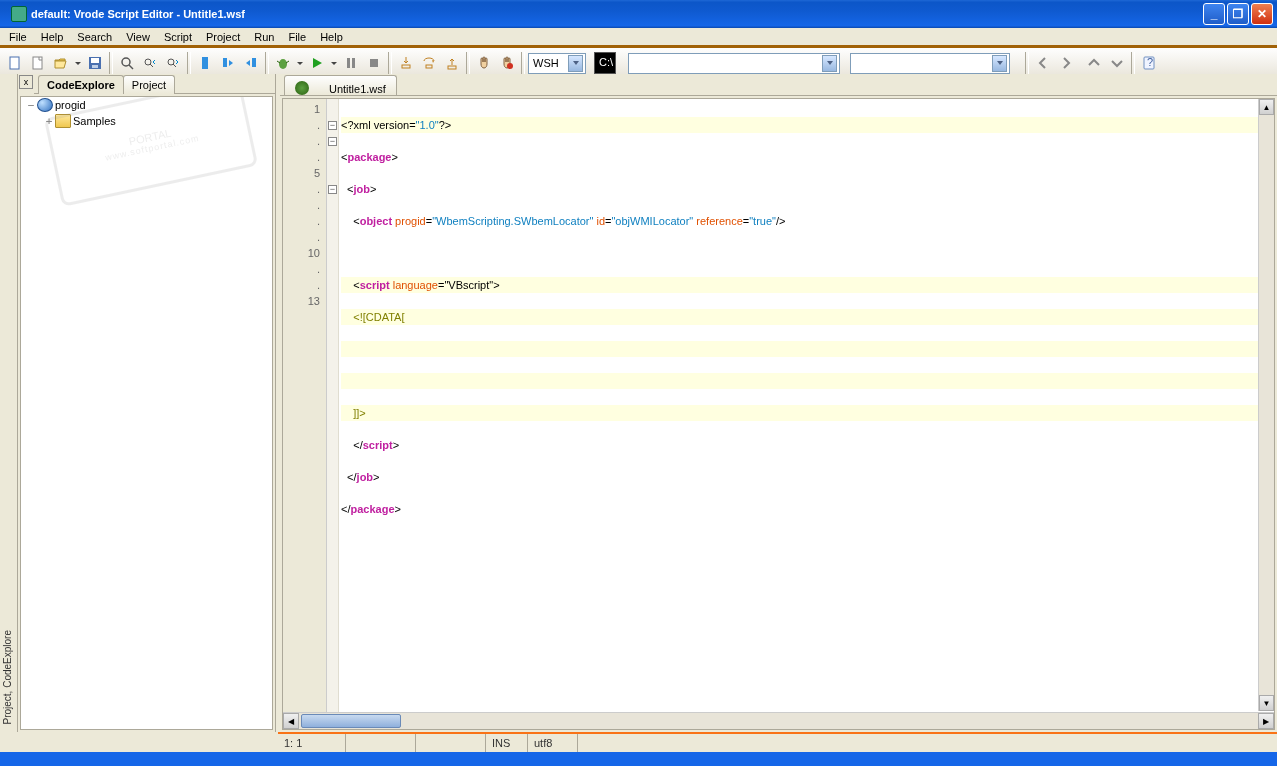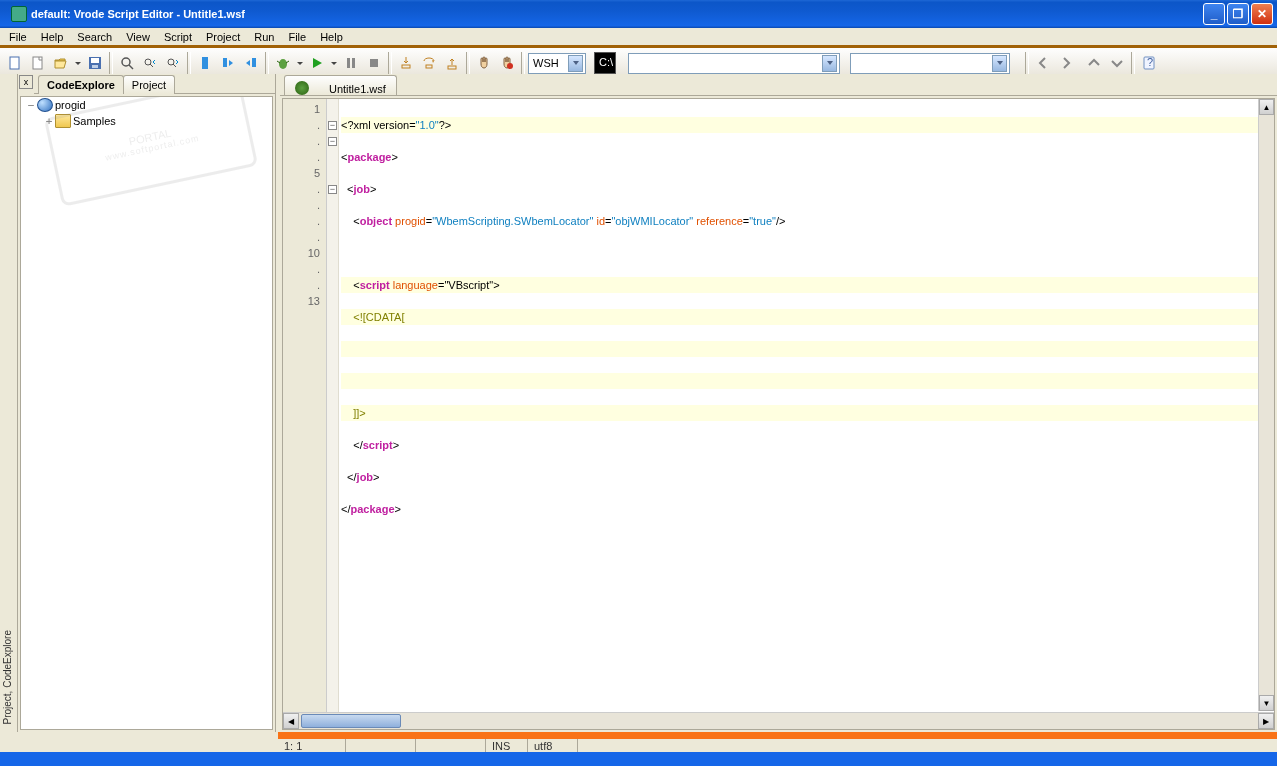--- a/index.html
+++ b/index.html
@@ -75,21 +75,21 @@
 .tk-pi { color:#000; }
 .tk-cd { color:#808000; }
 
 .editor-vscroll { position:absolute; right:0; top:0; bottom:18px; width:16px; background:#e8e4d8; border-left:1px solid #ccc; }
 .editor-vscroll .arr { position:absolute; left:0; right:0; height:16px; background:linear-gradient(#f0f0f0,#d0d0d0); border:1px solid #aaa; display:flex; align-items:center; justify-content:center; font-size:8px; }
 .editor-hscroll { height:17px; background:#e8e4d8; border-top:1px solid #ccc; position:relative; }
 .editor-hscroll .arr { position:absolute; top:0; bottom:0; width:16px; background:linear-gradient(#f0f0f0,#d0d0d0); border:1px solid #aaa; display:flex; align-items:center; justify-content:center; font-size:8px; }
 .editor-hscroll .thumb { position:absolute; left:18px; top:1px; bottom:1px; width:100px; background:linear-gradient(to bottom,#c8daf0,#8fb0dc); border:1px solid #6a8ab8; border-radius:2px; }
 
 
-.statusbar { position:absolute; left:278px; right:0; bottom:14px; height:20px; background:#ece9d8; border-top:7px solid #f97316; display:flex; align-items:center; }
+.statusbar { position:absolute; left:278px; right:0; bottom:14px; height:20px; background:#ece9d8; border-top:2px solid #f97316; display:flex; align-items:center; }
 .statusbar .cell { height:100%; border-right:1px solid #aca899; padding:0 6px; display:flex; align-items:center; color:#333; }
 .bottomborder { position:absolute; left:0; right:0; bottom:0; height:14px; background:#1566e8; }
 
 </style>
 </head>
 <body>
 
 <div class="titlebar">
   <span class="appicon"></span>
   <span>default: Vrode Script Editor - Untitle1.wsf</span>

